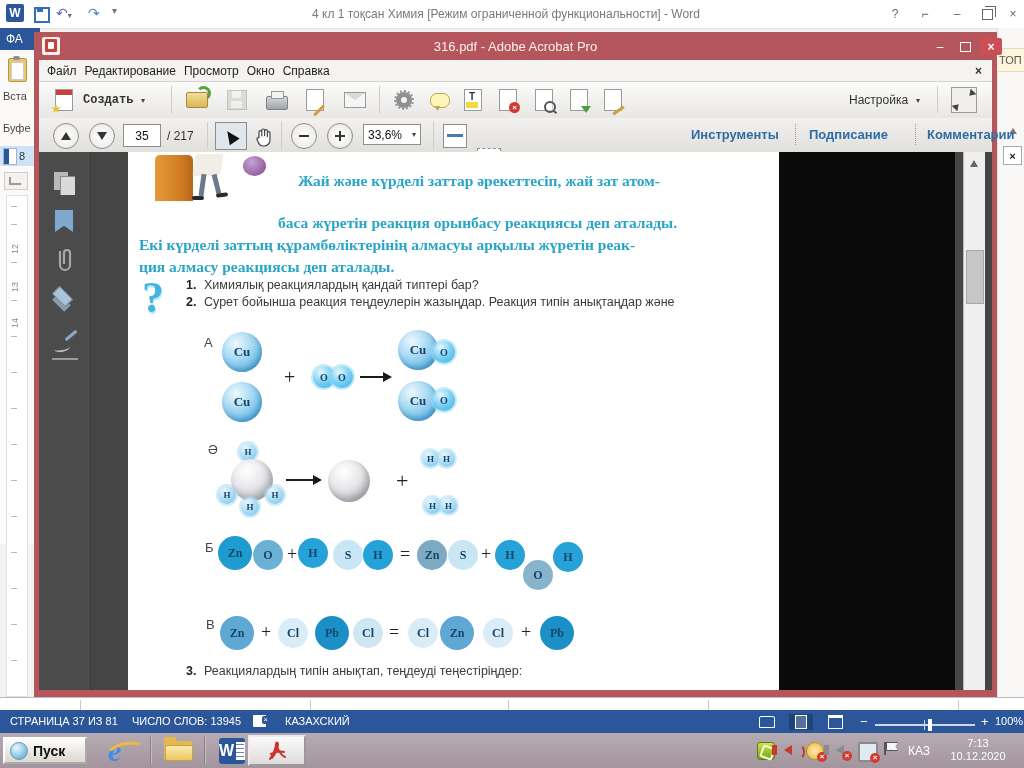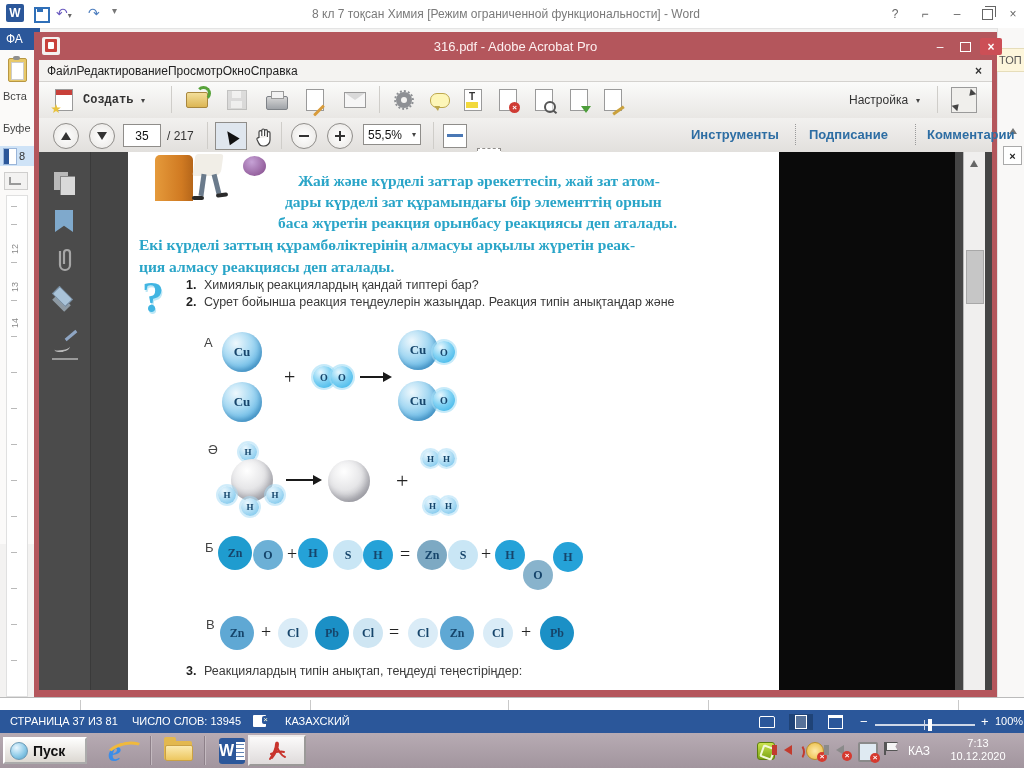--- a/index.html
+++ b/index.html
@@ -89,21 +89,21 @@
   .tray-txt{color:#fff;font-size:12px;top:11px;}
   .tray-time{color:#fff;font-size:11px;text-align:center;line-height:13px;top:4px;}
   
   .acr-frame{background:#b4565c;}
   #acr-title{left:34px;top:32px;width:963px;height:28px;background:#b4565c;display:flex;align-items:center;}
   #acr-title .t{position:absolute;left:0;right:0;text-align:center;color:#fdf0f0;font-size:13px;}
   .pdf-glyph{width:18px;height:18px;background:#f3f0ef;border-radius:2px;position:relative;}
   .acr-btn{top:6px;width:22px;height:17px;color:#fff;display:flex;align-items:center;justify-content:center;font-size:12px;}
   .acr-close{background:#cc4f56;border-radius:2px;font-weight:bold;}
   #acr-menubar{left:39px;top:60px;width:953px;height:22px;background:#f4f3f1;border-bottom:1px solid #d4d2cf;
-               display:flex;align-items:center;gap:0;padding-left:8px;box-sizing:border-box;font-size:12px;color:#222;}
+               display:flex;align-items:center;gap:8px;padding-left:8px;box-sizing:border-box;font-size:12px;color:#222;}
   .menu-x{position:absolute;right:10px;font-weight:bold;color:#333;font-size:12px;}
   #acr-toolbar{left:39px;top:82px;width:953px;height:36px;background:linear-gradient(#fbfbfa,#e9e7e4);border-bottom:1px solid #cfcdc9;}
   .tsep{top:4px;width:1px;height:27px;background:#cfcdc9;}
   .tool{top:5px;width:26px;height:26px;display:flex;align-items:center;justify-content:center;}
   .pg{width:16px;height:20px;background:#fff;border:1px solid #9a9a9a;position:relative;}
   .pg.red:before{content:"";position:absolute;left:0;top:0;width:100%;height:5px;background:#c8403a;}
   .pg .star{position:absolute;left:-5px;bottom:-4px;width:10px;height:10px;background:#e8c23c;clip-path:polygon(50% 0,63% 35%,98% 35%,70% 57%,80% 91%,50% 70%,20% 91%,30% 57%,2% 35%,37% 35%);}
   .create-lbl{font-size:12px;font-weight:bold;color:#333;font-family:Liberation Mono, monospace;}
   .folder-o{width:20px;height:14px;background:linear-gradient(#f3de9a,#dcb654);border:1px solid #a8873e;border-radius:2px;position:relative;}
   .folder-o:before{content:"";position:absolute;right:-4px;top:-7px;width:9px;height:9px;border:3px solid transparent;border-top:3px solid #57a33a;border-right:3px solid #57a33a;border-radius:50%;}
@@ -206,21 +206,21 @@
 <body>
 
 <div id="screen">
 
   <div class="ab" id="word-titlebar">
     <div class="ab wicon">W</div>
     <div class="ab floppy"></div>
     <div class="ab qat-ico" style="left:56px">↶<span style="font-size:8px;color:#666">▾</span></div>
     <div class="ab qat-ico" style="left:88px;color:#4f7fbf">↷</div>
     <div class="ab qat-ico" style="left:112px;color:#777;font-size:10px">▾</div>
-    <div class="ab wt-title" style="left:312px">8 кл 7 тоқсан Химия [Режим ограниченной функциональности] - Word</div>
+    <div class="ab wt-title" style="left:312px">4 кл 1 тоқсан Химия [Режим ограниченной функциональности] - Word</div>
     <div class="ab wt-btn" style="left:884px">?</div>
     <div class="ab wt-btn" style="left:914px">⌐</div>
     <div class="ab wt-btn" style="left:946px">–</div>
     <div class="ab wt-btn" style="left:976px">
         <span class="restore-sq"></span>
       </div>
     <div class="ab wt-btn" style="left:1002px">×</div>
   </div>
 
   <div class="ab" id="file-tab">ФА</div>
@@ -401,21 +401,21 @@
         </svg>
     </div>
     <div class="ab tsep" style="left:242px;top:4px"></div>
     <div class="ab circ" style="left:252px">
         <span class="minus-g"></span>
       </div>
     <div class="ab circ" style="left:288px">
         <span class="plus-g"></span>
       </div>
     <div class="ab zoom-box" style="left:324px">
-      <span>55,5%</span>
+      <span>33,6%</span>
       <span class="dd">▾</span>
     </div>
     <div class="ab tsep" style="left:394px;top:4px"></div>
     <div class="ab fit-ico fw" style="left:404px"></div>
     <div class="ab fit-ico fp" style="left:438px"></div>
     <span class="ab panel-link" style="left:652px">Инструменты</span>
     <div class="ab dot-sep" style="left:756px"></div>
     <span class="ab panel-link" style="left:770px">Подписание</span>
     <div class="ab dot-sep" style="left:876px"></div>
     <span class="ab panel-link" style="left:888px">Комментарии</span>
@@ -443,21 +443,20 @@
 
     <div class="ab pillar" style="left:27px;top:3px;width:38px;height:46px"></div>
     <div class="ab coat" style="left:66px;top:2px;width:28px;height:22px"></div>
     <span class="leg" style="left:72px;top:22px;height:22px;transform:rotate(8deg)"></span>
     <span class="leg" style="left:86px;top:22px;height:20px;transform:rotate(-14deg)"></span>
     <span class="shoe" style="left:64px;top:44px"></span>
     <span class="shoe" style="left:88px;top:41px;transform:rotate(-8deg)"></span>
     <div class="ab flask" style="left:115px;top:4px;width:23px;height:20px"></div>
 
     <div class="ab cyan" style="left:170px;top:20px">Жай және күрделі заттар әрекеттесіп, жай зат атом-</div>
-    <div class="ab cyan" style="left:157px;top:41px">дары күрделі зат құрамындағы бір элементтің орнын</div>
     <div class="ab cyan" style="left:150px;top:62px">баса жүретін реакция орынбасу реакциясы деп аталады.</div>
     <div class="ab cyan" style="left:11px;top:106px">ция алмасу реакциясы деп аталады.</div>
     <div class="ab cyan" style="left:11px;top:84px">Екі күрделі заттың құрамбөліктерінің алмасуы  арқылы  жүретін реак-</div>
 
     <div class="ab qmark" style="left:14px;top:120px">?</div>
     <span class="ab qnum" style="left:58px;top:126px">1.</span>
     <span class="ab qtxt" style="left:76px;top:126px">Химиялық реакциялардың қандай типтері бар?</span>
     <span class="ab qnum" style="left:58px;top:143px">2.</span>
     <span class="ab qtxt" style="left:76px;top:143px">Сурет бойынша реакция теңдеулерін жазыңдар. Реакция типін анықтаңдар және</span>
 

